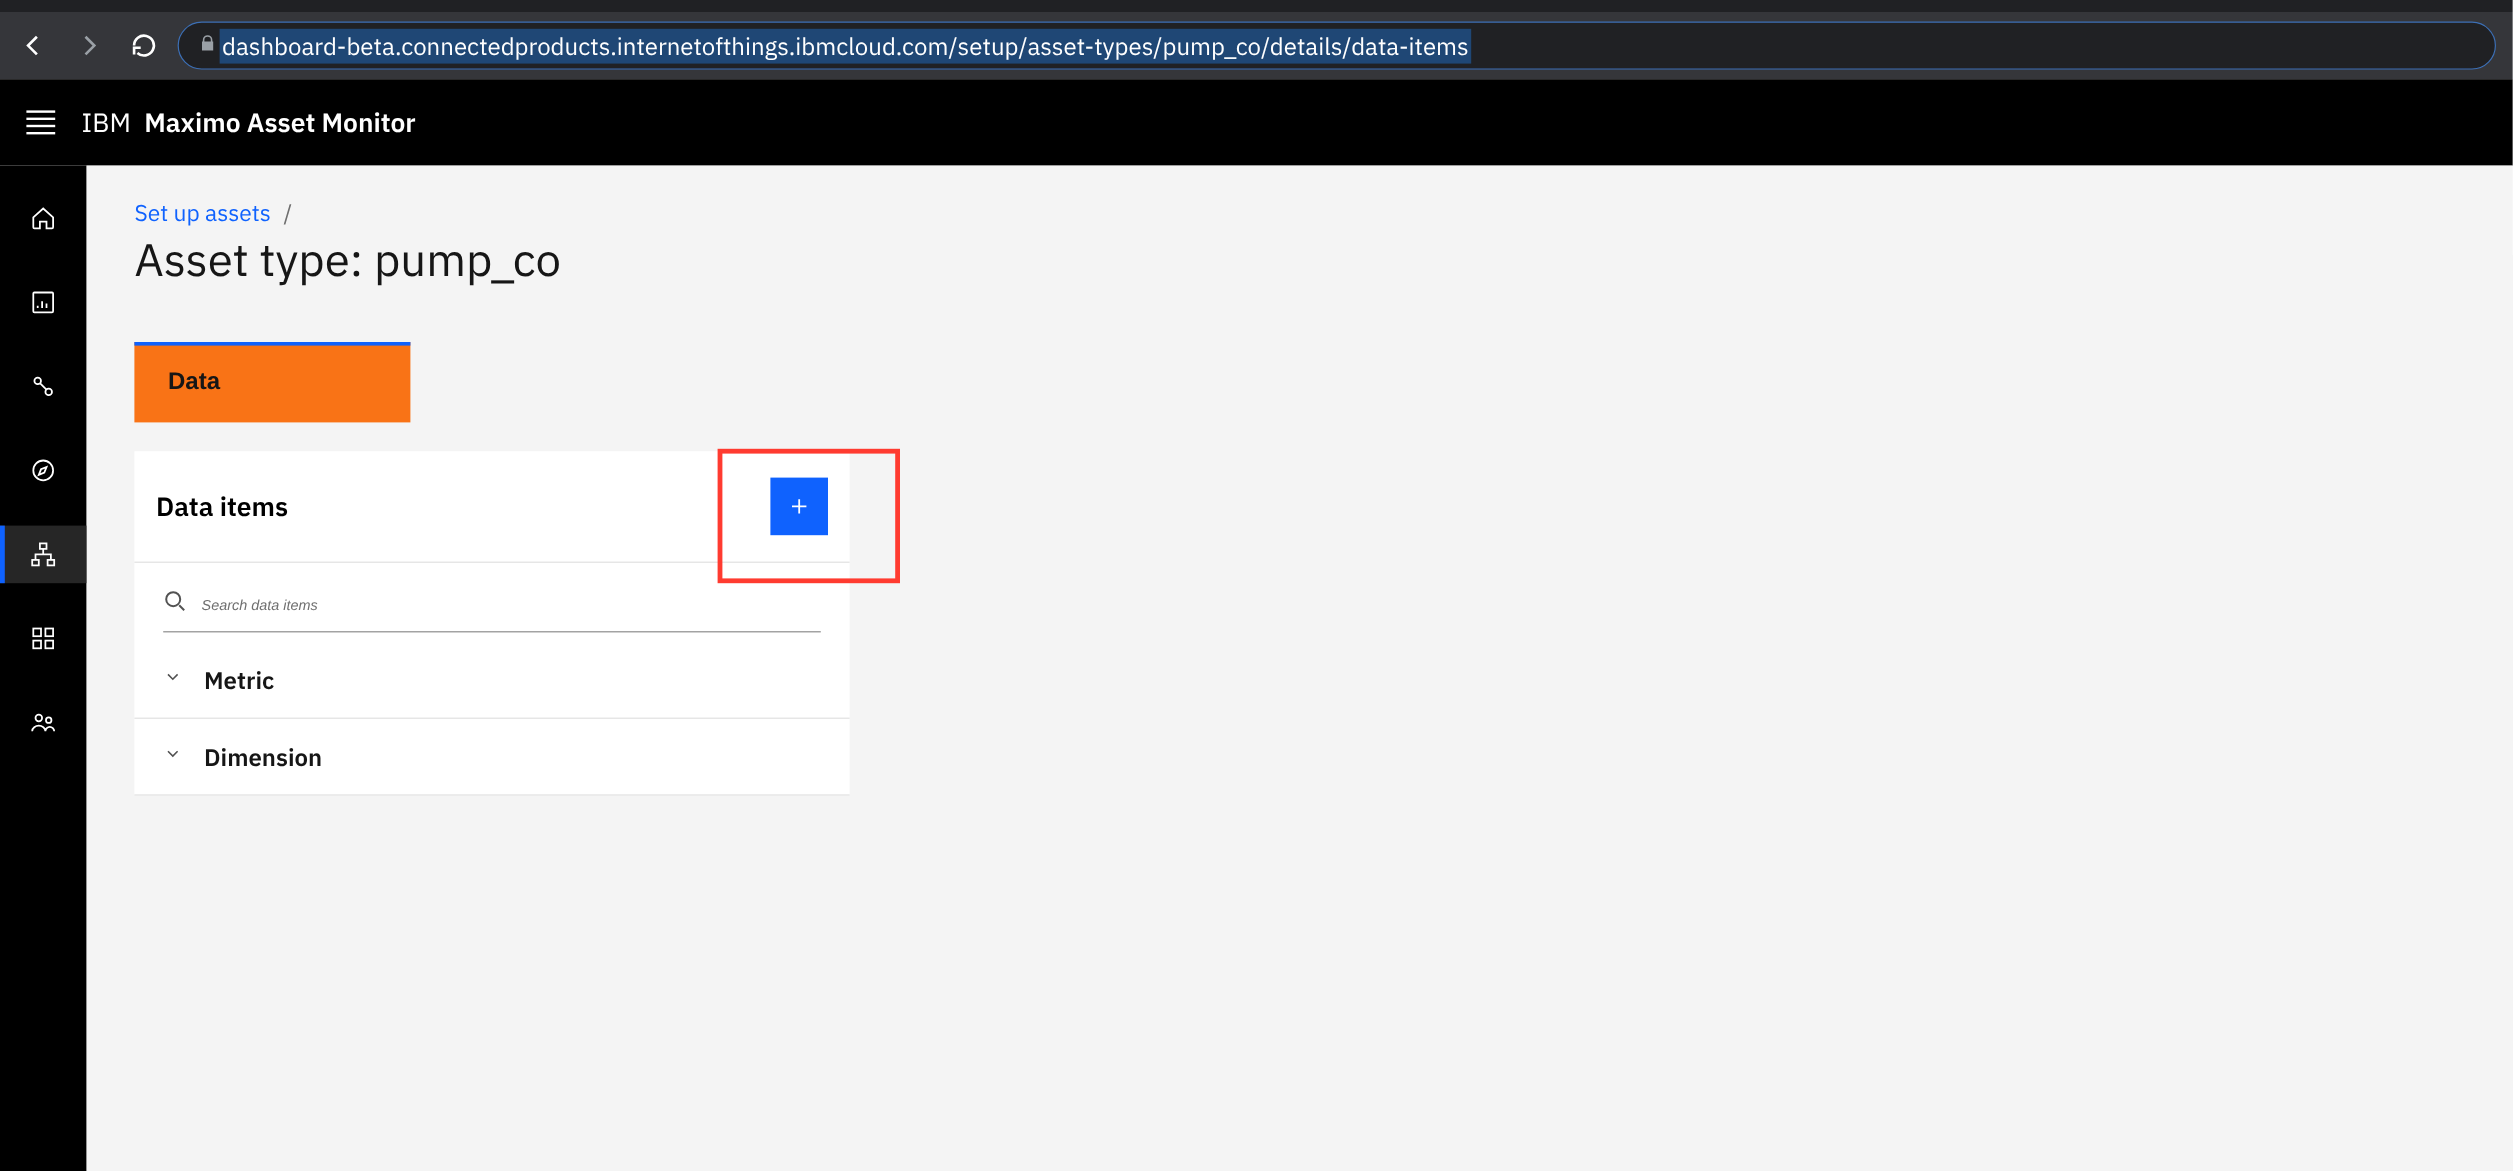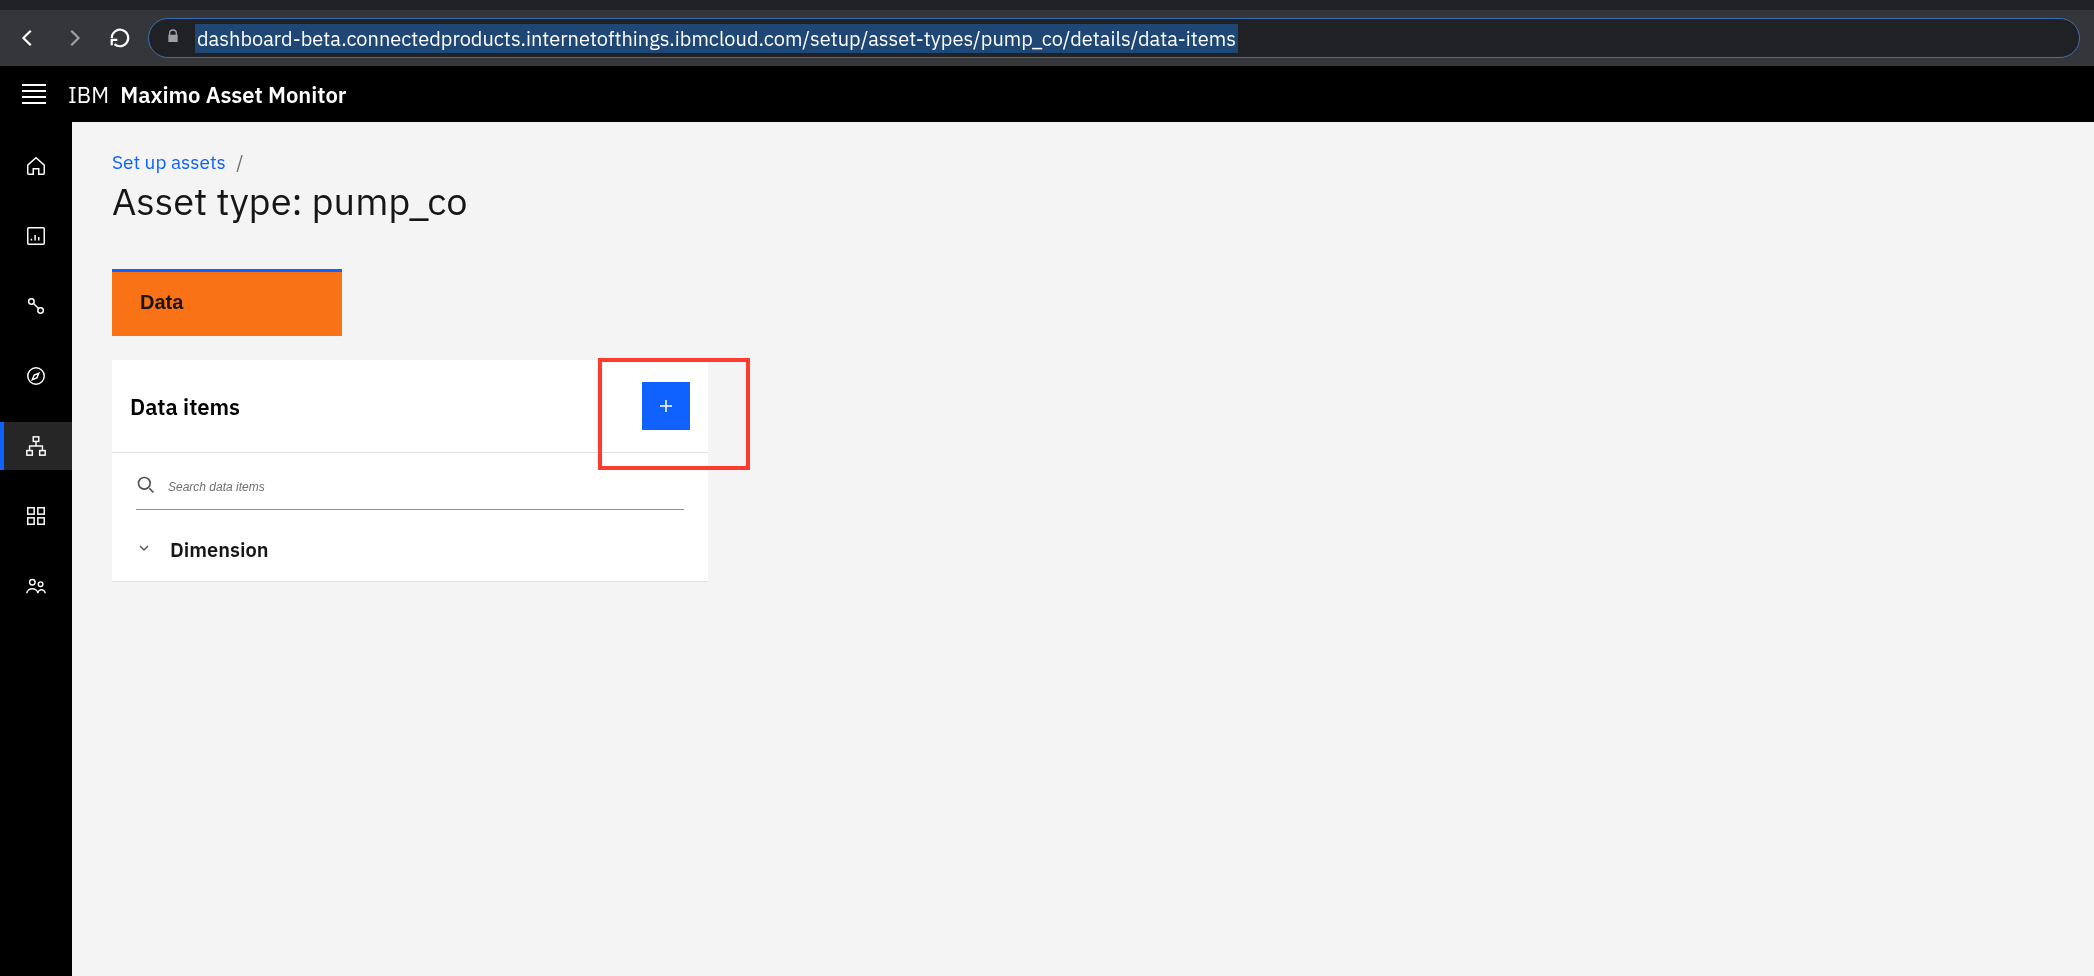--- a/index.html
+++ b/index.html
@@ -9,29 +9,29 @@
   
   .browser-top { background: #202124; height: 10px; }
   .browser-bar {
     background: #35363a; display: flex; align-items: center; padding: 8px 14px; gap: 14px;
   }
   .nav-arrows { display: flex; align-items: center; gap: 18px; }
   .nav-btn { width: 28px; height: 28px; display:flex; align-items:center; justify-content:center; color:#9aa0a6; cursor:pointer;}
   .nav-btn.enabled { color:#fff; }
   .addr-bar {
     flex: 1; background: #202124; border-radius: 22px; height: 40px;
-    display: flex; align-items: center; padding: 0 16px; gap: 14px;
+    display: flex; align-items: center; padding: 0 16px; gap: 2px;
     border: 1px solid #3c6fb5;
   }
   .lock { color:#9aa0a6; }
   .url { color:#fff; font-size: 20px; background:#1f4775; padding:1px 2px; }
 
   
   .app-header {
-    background: #000; color: #fff; height: 56px; display:flex; align-items:center; padding:0 22px; gap:22px;
+    background: #000; color: #fff; height: 72px; display:flex; align-items:center; padding:0 22px; gap:22px;
   }
   .hamburger { display:flex; flex-direction:column; gap:4px; cursor:pointer;}
   .hamburger span { display:block; width:24px; height:2px; background:#fff; }
   .brand { font-size:22px; }
   .brand .ibm { font-weight:400; letter-spacing:0px; }
   .brand .product { font-weight:600; margin-left:6px;}
 
   
   .main-row { flex:1; display:flex; min-height:0; }
   .side-rail {
@@ -242,17 +242,25 @@
         </span>
         <input type="text" placeholder="Search data items" style="">
       </div>
 
       <div class="cat-row">
         <span class="chev">
           <svg width="16" height="16" viewBox="0 0 24 24" fill="none" stroke="#525252" stroke-width="2">
               <polyline points="6 9 12 15 18 9"></polyline>
             </svg>
         </span>
+        <span class="cat-label">Metric</span>
+      </div>
+      <div class="cat-row">
+        <span class="chev">
+          <svg width="16" height="16" viewBox="0 0 24 24" fill="none" stroke="#525252" stroke-width="2">
+              <polyline points="6 9 12 15 18 9"></polyline>
+            </svg>
+        </span>
         <span class="cat-label">Dimension</span>
       </div>
     </div>
   </main>
 </div>
 
 </body></html>

